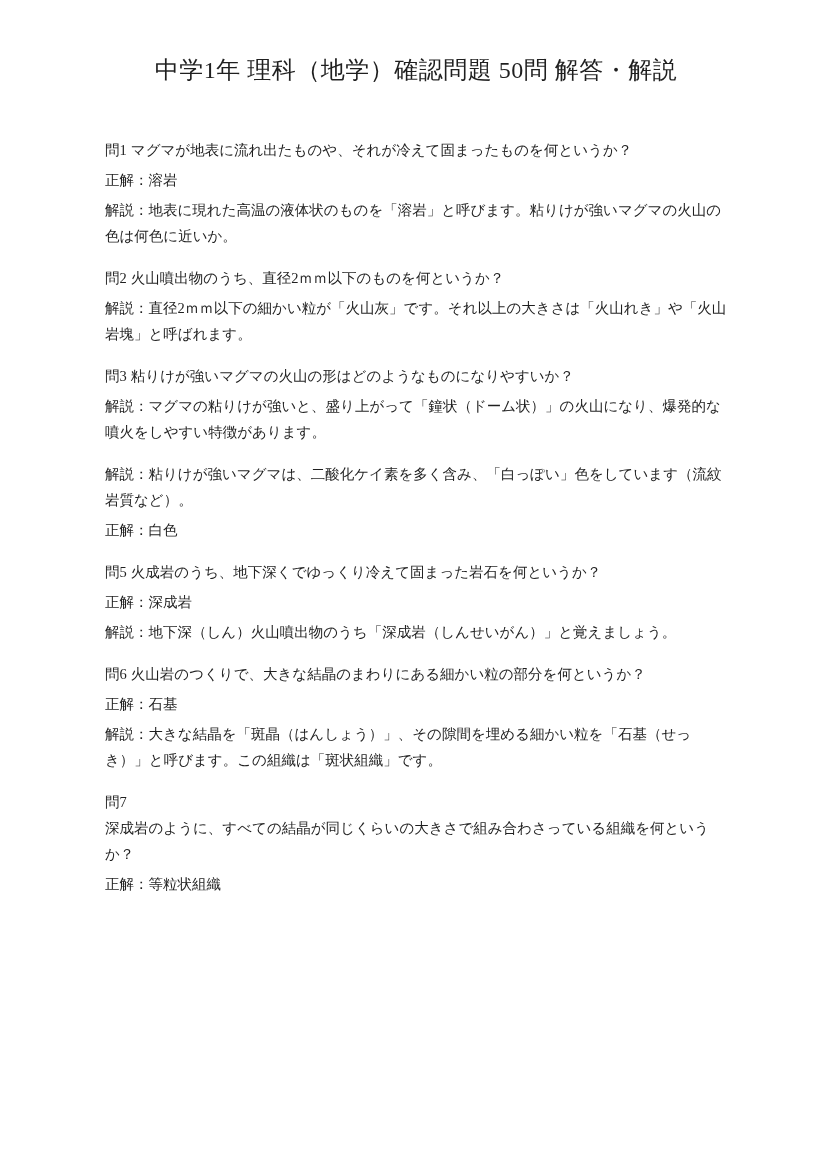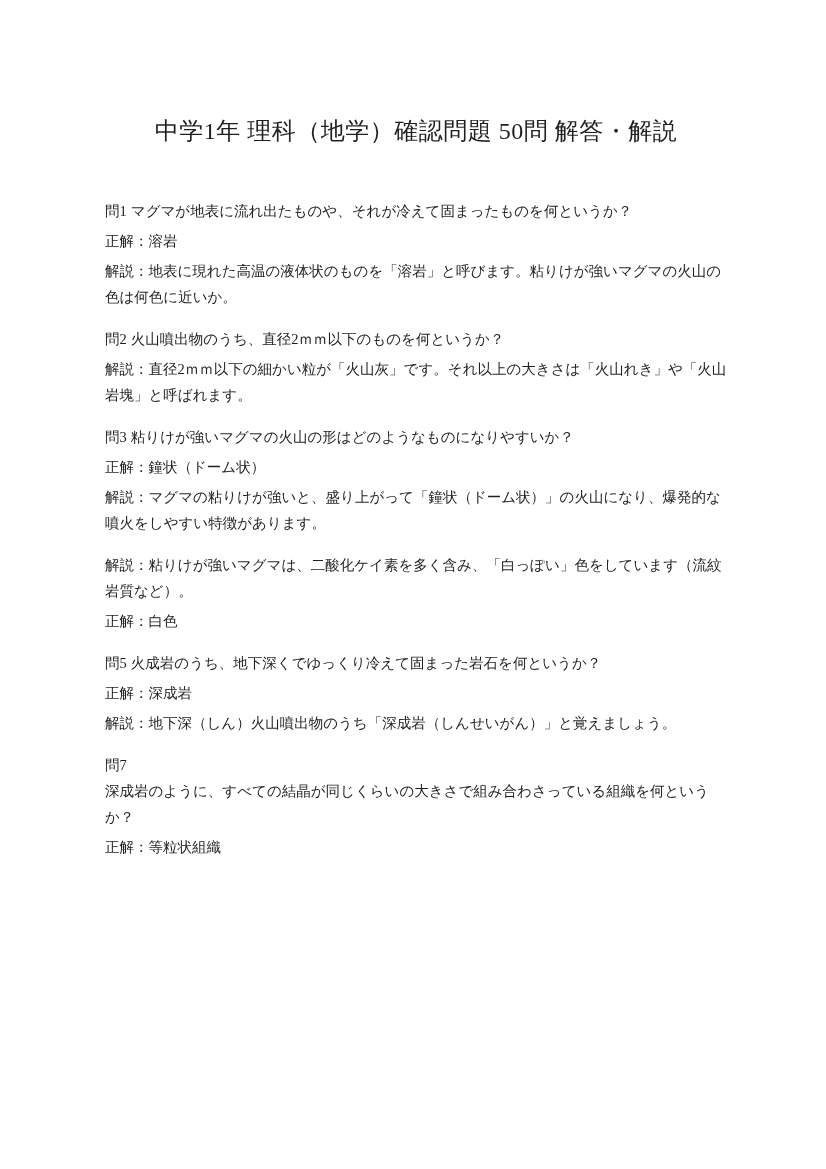--- a/index.html
+++ b/index.html
@@ -11,21 +11,21 @@
     position: relative;
     width: 826px;
     height: 1169px;
     margin: 0 auto;
     background: #ffffff;
     overflow: hidden;
     font-family: "Liberation Serif", "DejaVu Serif", serif;
     color: #1f1f1f;
   }
   .doc {
-    padding: 116px 97px 0 103px;
+    padding: 55px 97px 0 103px;
   }
   .doc-title {
     font-size: 24px;
     font-weight: normal;
     line-height: 30px;
     text-align: center;
     letter-spacing: 0.5px;
     margin: 0 0 52px 0;
   }
   .qa-block {
@@ -59,35 +59,39 @@
       <p>解説：地表に現れた高温の液体状のものを「溶岩」と呼びます。粘りけが強いマグマの火山の色は何色に近いか。</p>
     </div>
 
     <div class="qa-block">
       <p><span class="q-num">問2</span><span>火山噴出物のうち、直径2ｍｍ以下のものを何というか？</span></p>
       <p>解説：直径2ｍｍ以下の細かい粒が「火山灰」です。それ以上の大きさは「火山れき」や「火山岩塊」と呼ばれます。</p>
     </div>
 
     <div class="qa-block">
       <p><span class="q-num">問3</span><span>粘りけが強いマグマの火山の形はどのようなものになりやすいか？</span></p>
-      <p>正解：鐘状（ドーム状）</p>
       <p>解説：マグマの粘りけが強いと、盛り上がって「鐘状（ドーム状）」の火山になり、爆発的な噴火をしやすい特徴があります。</p>
     </div>
 
     <div class="qa-block">
       <p>解説：粘りけが強いマグマは、二酸化ケイ素を多く含み、「白っぽい」色をしています（流紋岩質など）。</p>
       <p>正解：白色</p>
     </div>
 
     <div class="qa-block">
       <p><span class="q-num">問5</span><span>火成岩のうち、地下深くでゆっくり冷えて固まった岩石を何というか？</span></p>
       <p>正解：深成岩</p>
       <p>解説：地下深（しん）火山噴出物のうち「深成岩（しんせいがん）」と覚えましょう。</p>
     </div>
 
+    <div class="qa-block">
+      <p><span class="q-num">問6</span><span>火山岩のつくりで、大きな結晶のまわりにある細かい粒の部分を何というか？</span></p>
+      <p>正解：石基</p>
+      <p>解説：大きな結晶を「斑晶（はんしょう）」、その隙間を埋める細かい粒を「石基（せっき）」と呼びます。この組織は「斑状組織」です。</p>
+    </div>
 
     <div class="qa-block">
       <p>
           <span class="q-num-block">問7</span>
           <span class="q-text-block">深成岩のように、すべての結晶が同じくらいの大きさで組み合わさっている組織を何というか？</span>
         </p>
       <p>正解：等粒状組織</p>
     </div>
 
   </div>

